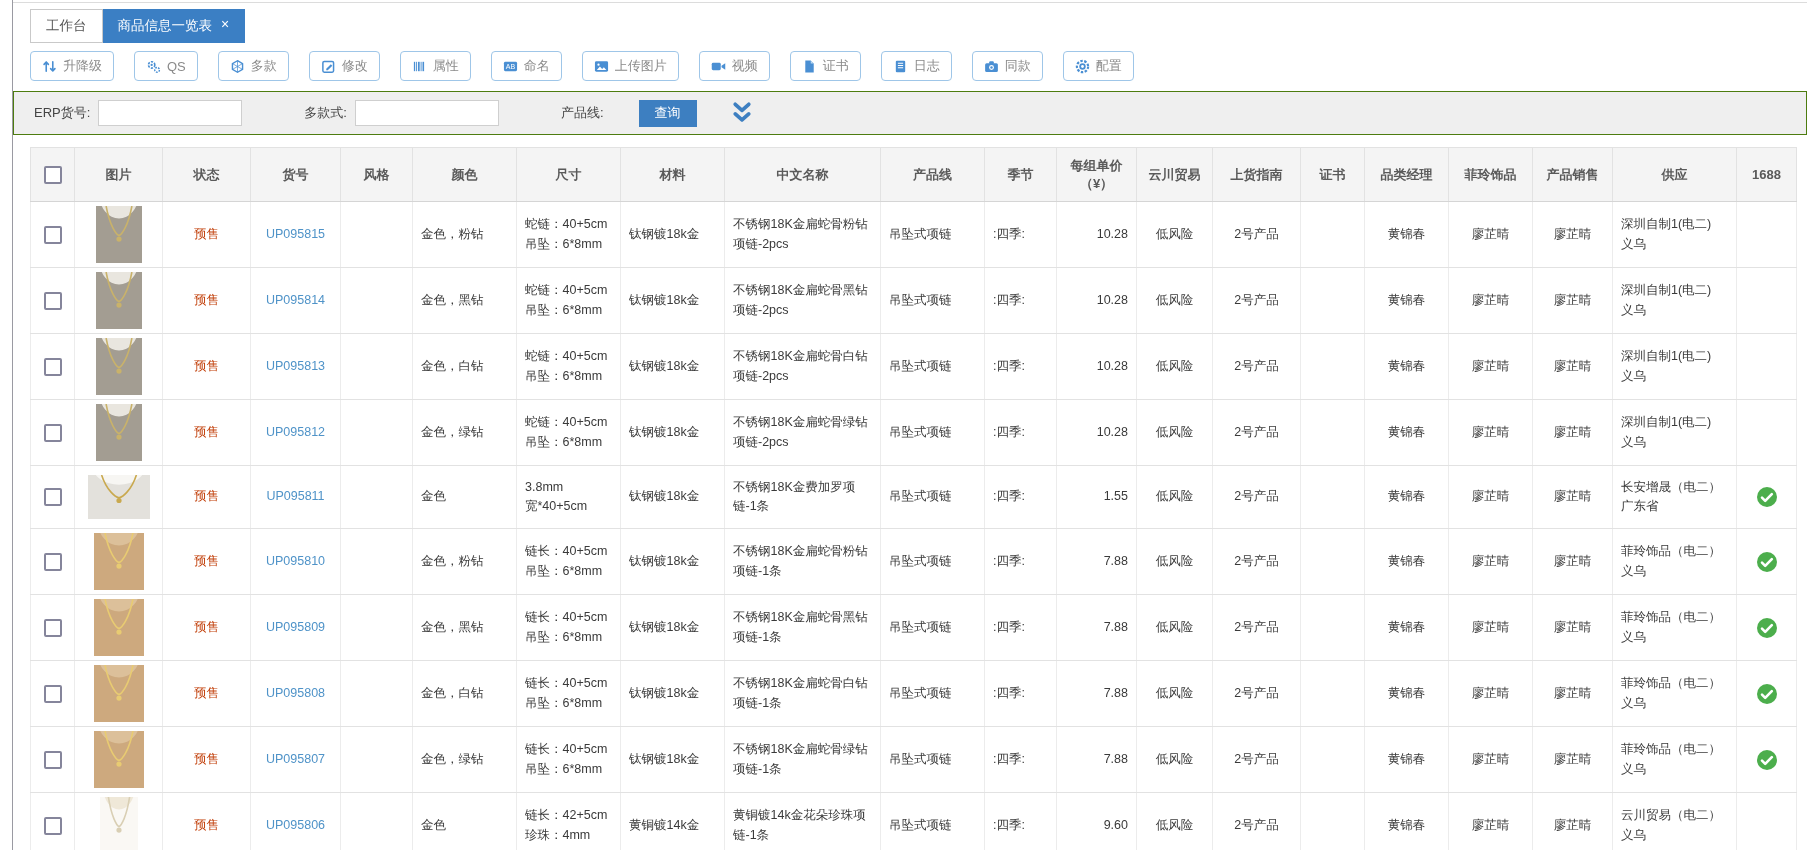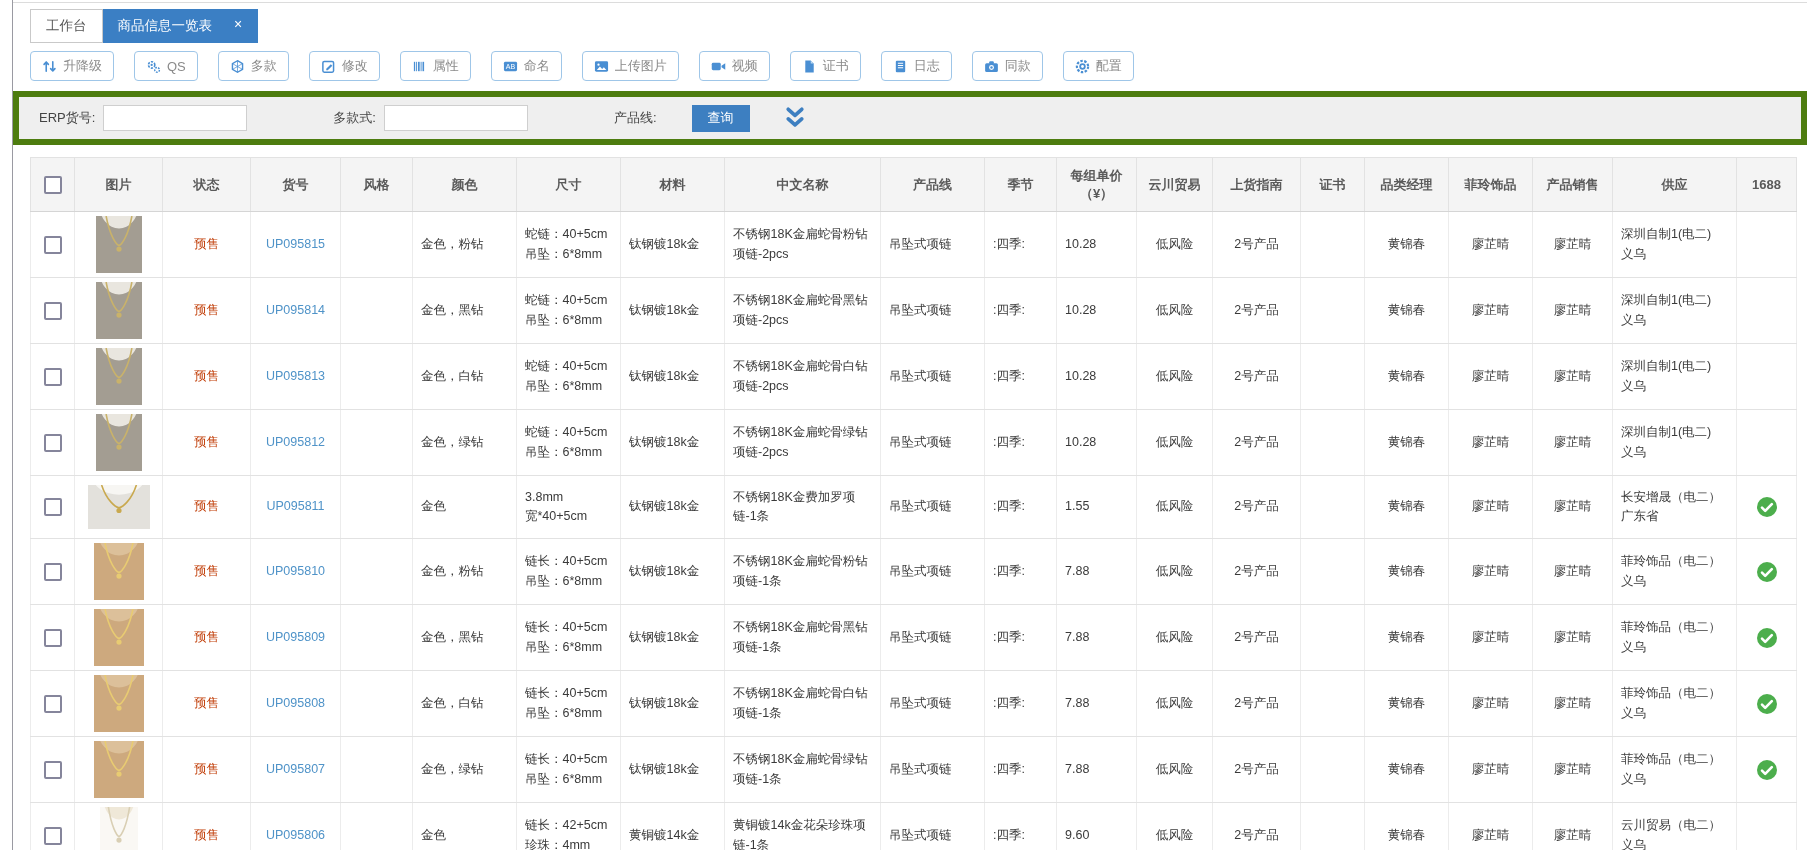--- a/index.html
+++ b/index.html
@@ -11,54 +11,54 @@
   .left-edge{position:absolute;left:12px;top:0;bottom:0;width:1px;background:#9a9aa2;}
   .top-edge{position:absolute;left:13px;right:0;top:2px;height:1px;background:#dcdcdc;}
   .main{position:absolute;left:13px;top:3px;right:0;bottom:0;}
 
   
   .tabbar{display:flex;align-items:flex-end;padding:6px 12px 0 17px;}
   .tab{padding:7px 15px;border:1px solid #c9c9c9;background:#fff;color:#555;
        font-size:13.5px;cursor:pointer;white-space:nowrap;}
   .tab + .tab{border-left:none;}
   .tab.active{background:#3b7fc4;border-color:#3b7fc4;color:#fff;
-       display:flex;gap:22px;align-items:flex-start;}
+       display:flex;gap:9px;align-items:flex-start;}
   .tab-close{font-size:14px;line-height:1;}
 
   
   .toolbar{display:flex;gap:20px;padding:8px 0 8px 17px;}
   .tb-btn{display:inline-flex;align-items:center;gap:6px;padding:0 11px;height:30px;
     border:1px solid #9fc6e8;border-radius:4px;background:#fff;color:#8a8a8a;
     font-size:13px;cursor:pointer;white-space:nowrap;}
   .tb-btn svg{width:15px;height:15px;flex:0 0 auto;}
 
   
   .filterbar{display:flex;align-items:center;background:#efefef;
-    border:6px solid #4d7c0f;height:42px;margin-top:2px;padding-left:20px;}
+    border:1px solid #4d7c0f;height:42px;margin-top:2px;padding-left:20px;}
   .f-label{color:#444;margin-right:8px;white-space:nowrap;}
-  .f-gap{margin-left:86px;}
+  .f-gap{margin-left:62px;}
   .f-input{height:24px;border:1px solid #cfcfcf;background:#fff;padding:0 7px;
     font-size:13px;color:#8a8a8a;outline:none;}
   .w-sm{width:128px;}
   .w-lg{width:430px;}
   .search-btn{background:#3d7fc1;color:#fff;border:none;width:58px;height:27px;
     margin-left:27px;font-size:13px;cursor:pointer;}
   .chevrons{margin-left:32px;cursor:pointer;width:26px;height:24px;}
 
   
   .table-area{margin:12px 0 0 17px;}
   table{border-collapse:collapse;table-layout:fixed;width:1766px;}
   th{background:#f4f4f4;border:1px solid #e2e2e2;border-bottom:1px solid #d5d5d5;
      color:#5a5a5a;font-weight:700;font-size:13px;height:49px;white-space:pre-line;
      padding:2px 4px;}
   td{border:1px solid #ececec;border-bottom:1px solid #e2e2e2;font-size:12.5px;
      color:#3a3a3a;padding:4px 8px;white-space:pre-line;vertical-align:middle;
      line-height:1.55;}
   tbody tr{height:63px;}
-  .al{text-align:left;} .ac{text-align:center;} .ar{}
+  .al{text-align:left;} .ac{text-align:center;} .ar{text-align:right;}
   .status-link{color:#c2410c;cursor:pointer;}
   .sku-link{color:#4f93c8;cursor:pointer;margin-top:32px;}
   .cb{width:14px;height:14px;border:2px solid #85859b;border-radius:2px;
       margin:0 auto;background:#fff;cursor:pointer;}
   .photo{display:block;margin:0 auto;}
   .check-ic{width:22px;height:22px;display:block;margin:0 auto;}
   .hidden-defs{position:absolute;width:0;height:0;overflow:hidden;}
 </style>
 </head>
 <body>

